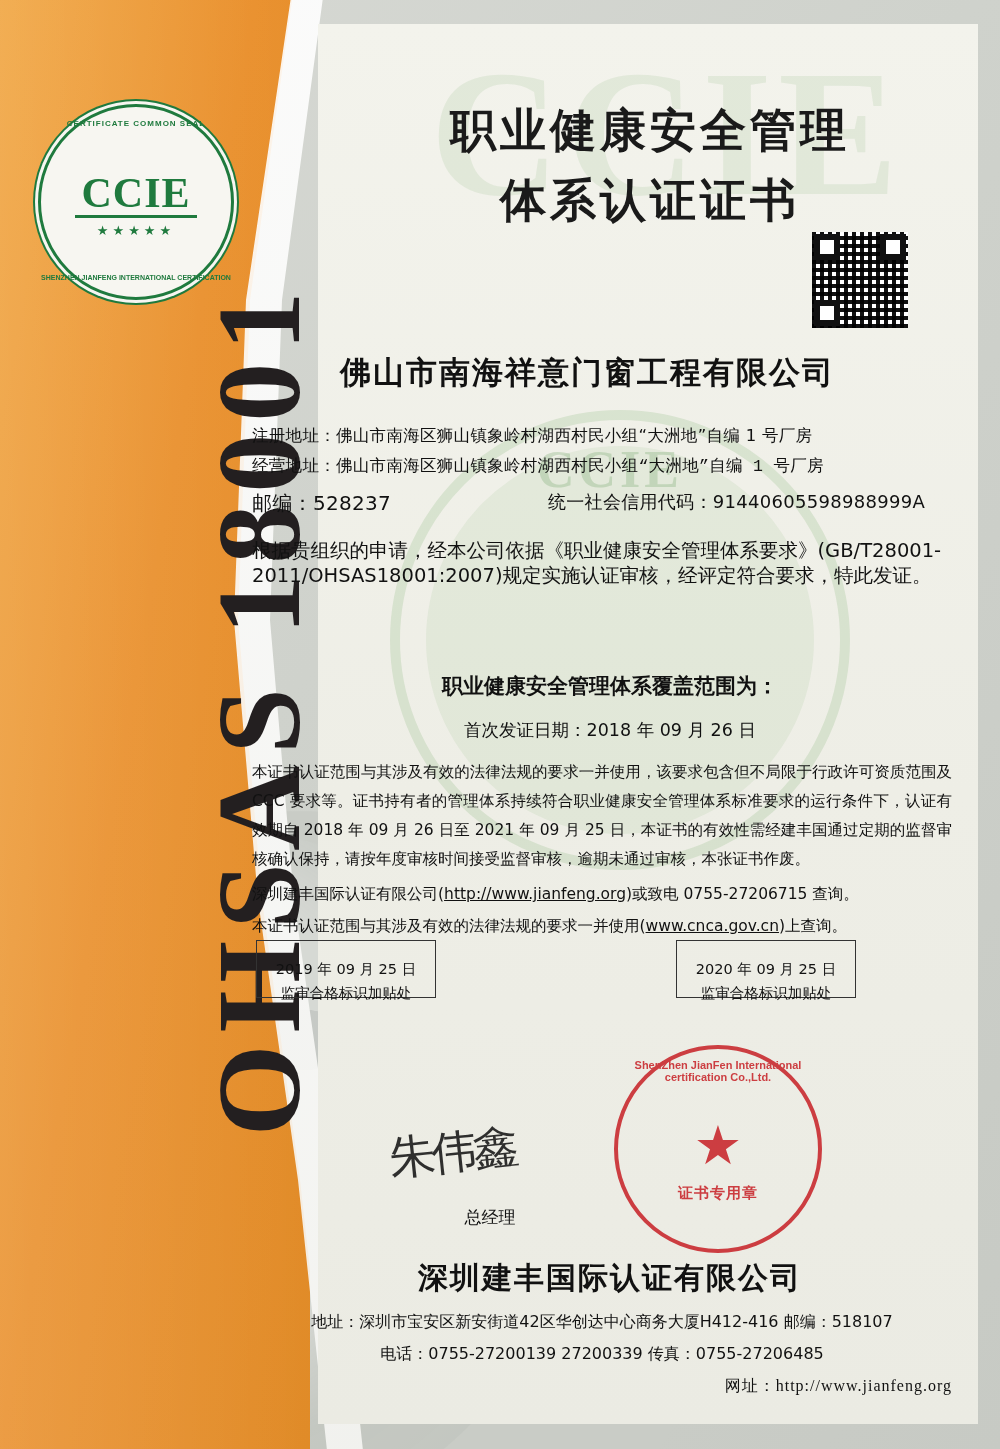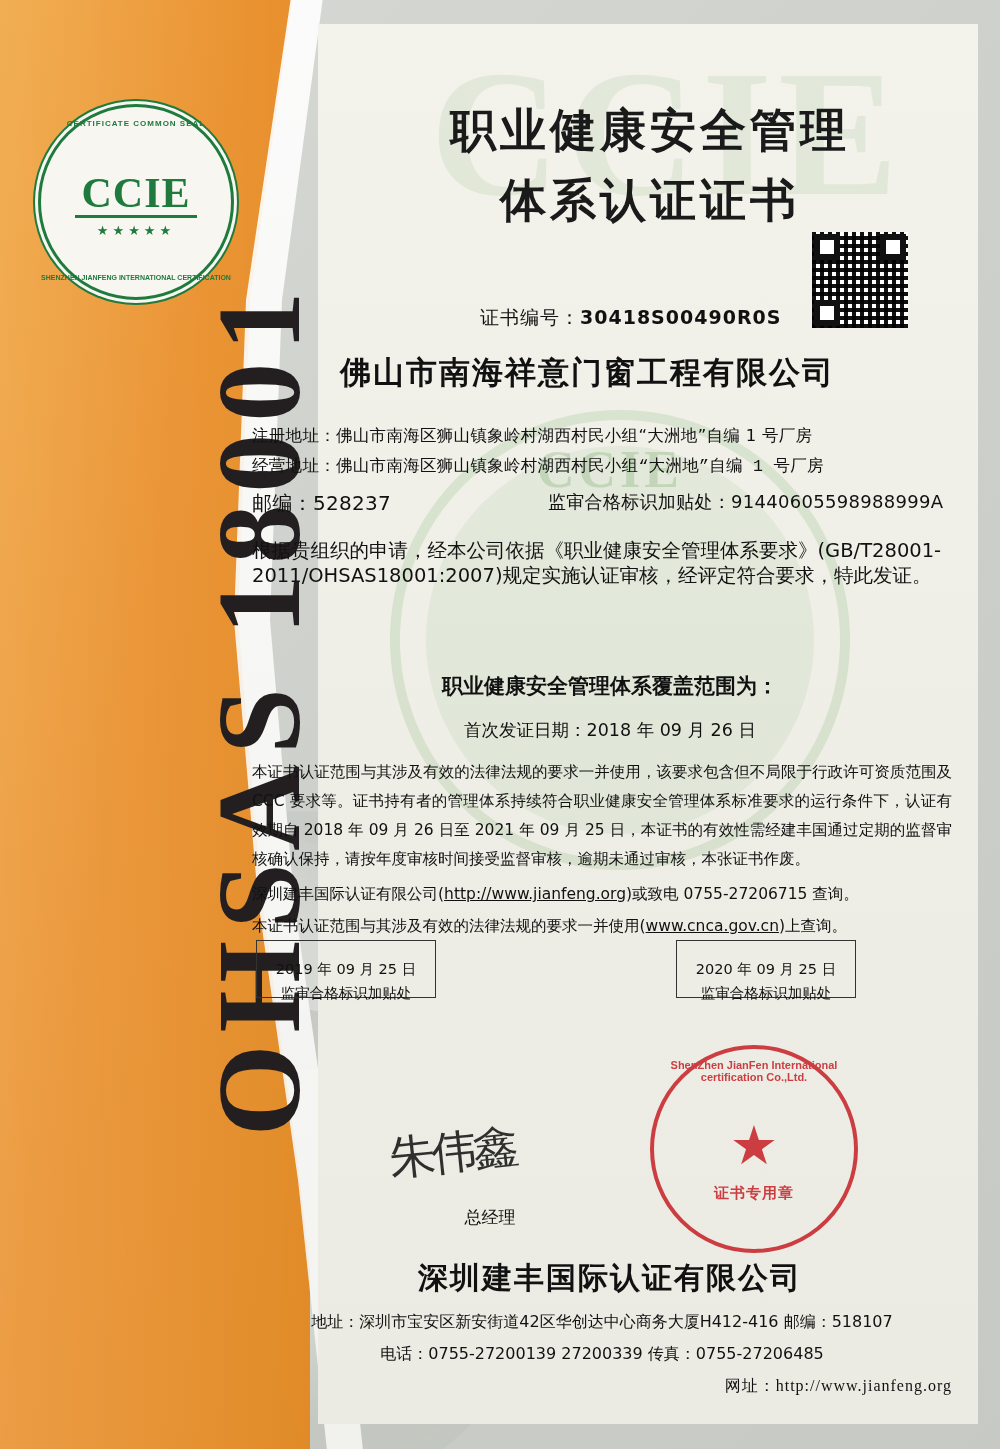--- a/index.html
+++ b/index.html
@@ -161,21 +161,21 @@
   .web.w2{top:916px;}
   .stampbox{
     position:absolute;width:180px;height:58px;border:1px solid #333;
     text-align:center;font-size:14.5px;color:#111;line-height:24px;padding-top:16px;
     box-sizing:border-box;font-family:"DejaVu Sans",sans-serif;
   }
   .sb1{left:256px;top:940px;}
   .sb2{left:676px;top:940px;}
   
   .redstamp{
-    position:absolute;left:650px;top:1045px;width:200px;height:200px;border-radius:50%;
+    position:absolute;left:614px;top:1045px;width:200px;height:200px;border-radius:50%;
     border:4px solid #c8262b;opacity:.88;
   }
   .redstamp .star{
     position:absolute;left:50%;top:50%;transform:translate(-50%,-58%);
     color:#c8262b;font-size:54px;line-height:1;
   }
   .redstamp .inner{
     position:absolute;left:0;right:0;bottom:46px;text-align:center;
     color:#c8262b;font-size:15px;font-weight:bold;letter-spacing:1px;
   }
@@ -232,30 +232,27 @@
     <div class="bottom">SHENZHEN JIANFENG INTERNATIONAL CERTIFICATION</div>
   </div>
 
   <div class="title l1">职业健康安全管理</div>
   <div class="title l2">体系认证证书</div>
 
   <div class="qr">
       <i></i>
     </div>
 
-  <div class="cert-no">
-    <span>证书编号：</span><b>30418S00490R0S</b>
-  </div>
 
   <div class="company">佛山市南海祥意门窗工程有限公司</div>
 
   <div class="line addr1">注册地址：佛山市南海区狮山镇象岭村湖西村民小组“大洲地”自编 1 号厂房</div>
   <div class="line addr2">经营地址：佛山市南海区狮山镇象岭村湖西村民小组“大洲地”自编 1 号厂房</div>
   <div class="line post">邮编：528237</div>
-  <div class="line credit">监审合格标识加贴处：91440605598988999A</div>
+  <div class="line credit">统一社会信用代码：91440605598988999A</div>
 
   <div class="para">根据贵组织的申请，经本公司依据《职业健康安全管理体系要求》(GB/T28001-2011/OHSAS18001:2007)规定实施认证审核，经评定符合要求，特此发证。</div>
 
   <div class="scope-title">职业健康安全管理体系覆盖范围为：</div>
   <div class="first-date">首次发证日期：2018 年 09 月 26 日</div>
 
   <div class="fine">本证书认证范围与其涉及有效的法律法规的要求一并使用，该要求包含但不局限于行政许可资质范围及 CCC 要求等。证书持有者的管理体系持续符合职业健康安全管理体系标准要求的运行条件下，认证有效期自 2018 年 09 月 26 日至 2021 年 09 月 25 日，本证书的有效性需经建丰国通过定期的监督审核确认保持，请按年度审核时间接受监督审核，逾期未通过审核，本张证书作废。</div>
 
   <div class="web w1">
     <span>深圳建丰国际认证有限公司(</span><u>http://www.jianfeng.org</u><span>)或致电 0755-27206715 查询。</span>

